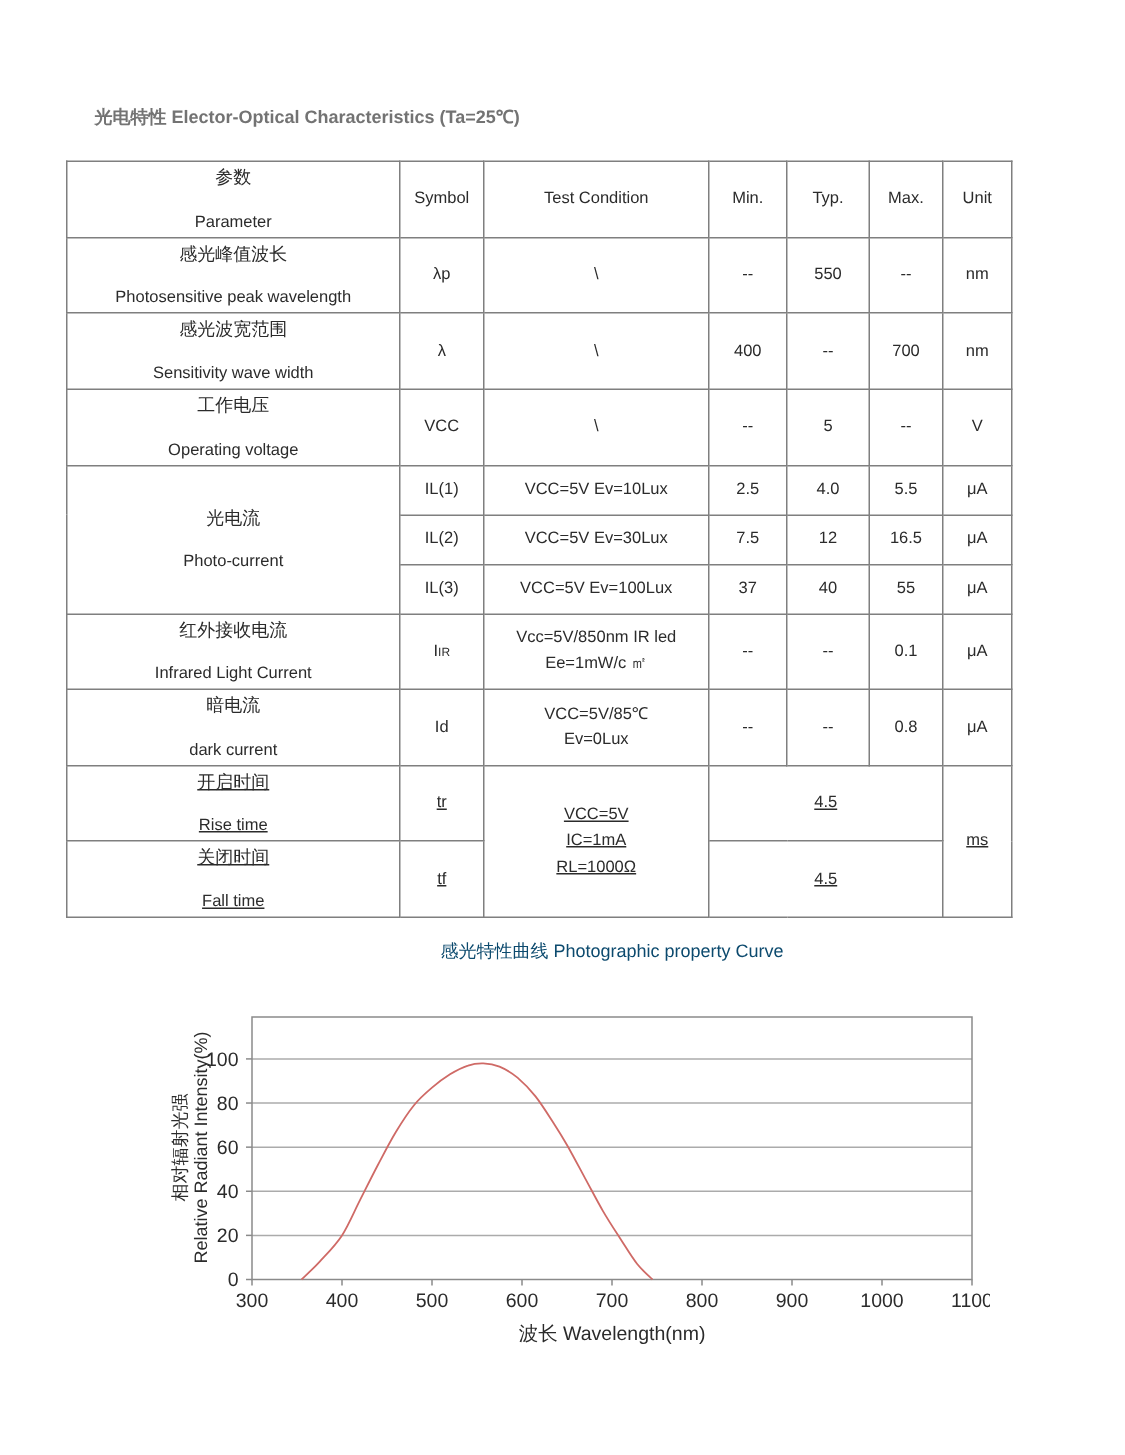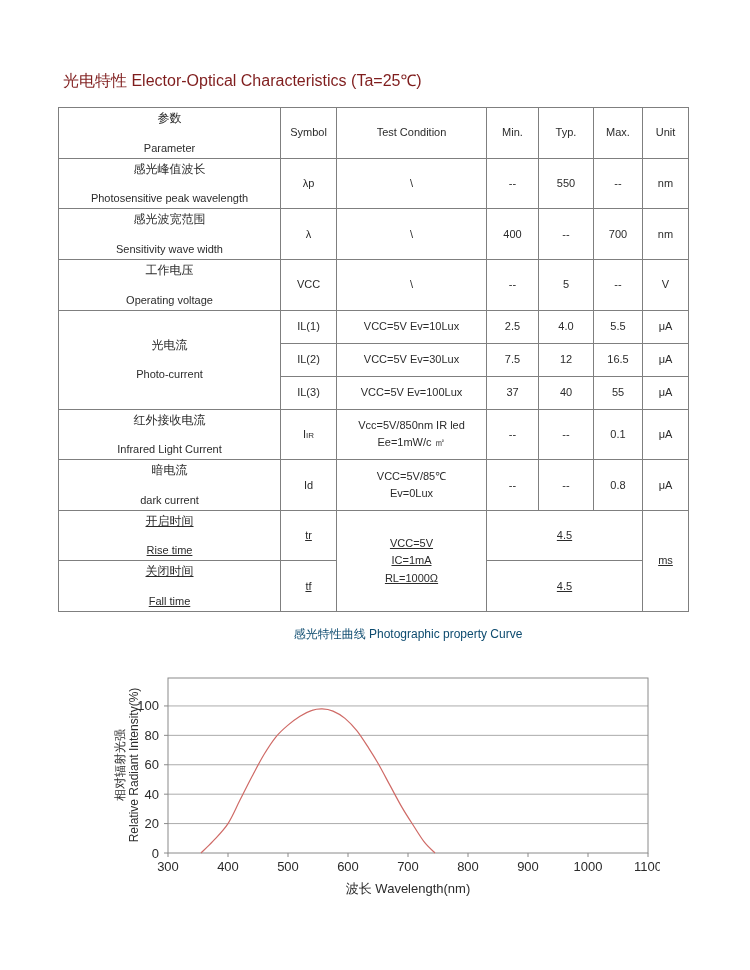--- a/index.html
+++ b/index.html
@@ -1,25 +1,25 @@
 <!DOCTYPE html>
 <html><head>
 <meta charset="utf-8">
 <style>
   * { margin:0; padding:0; box-sizing:border-box; }
   body { background:#e8e8e8; font-family:"Liberation Sans", sans-serif; }
   .page { position:relative; width:750px; height:970px; background:#ffffff; margin:0 auto;
           color:#2b2b2b; overflow:hidden; }
 
-  .sec-title { position:absolute; left:63px; font-size:16px; font-weight:normal; color:#7f1d1d; }
+  .sec-title { position:absolute; left:63px; font-size:12px; font-weight:bold; color:#737373; }
   #title1 { top:69px; }
   #title2 { top:572px; }
 
   
-  table.spec { position:absolute; left:58px; top:107px; width:630px;
+  table.spec { position:absolute; left:44px; top:107px; width:630px;
                border-collapse:collapse; table-layout:fixed; }
   table.spec td { border:1px solid #7f7f7f; text-align:center; vertical-align:middle;
                   font-size:11px; color:#2b2b2b; padding:1px 2px; line-height:1.55; }
   .cn { font-size:12px; }
   .en { font-size:11px;margin-top:12px; }
   tr.h45 { height:45px; } tr.h42 { height:42px;padding-left:46px; } tr.h33 { height:33px; }
   tr.h44 { height:44px; } tr.h43 { height:43px;text-decoration:underline; }
   .sym-sub { font-size:8px; }
 
   

